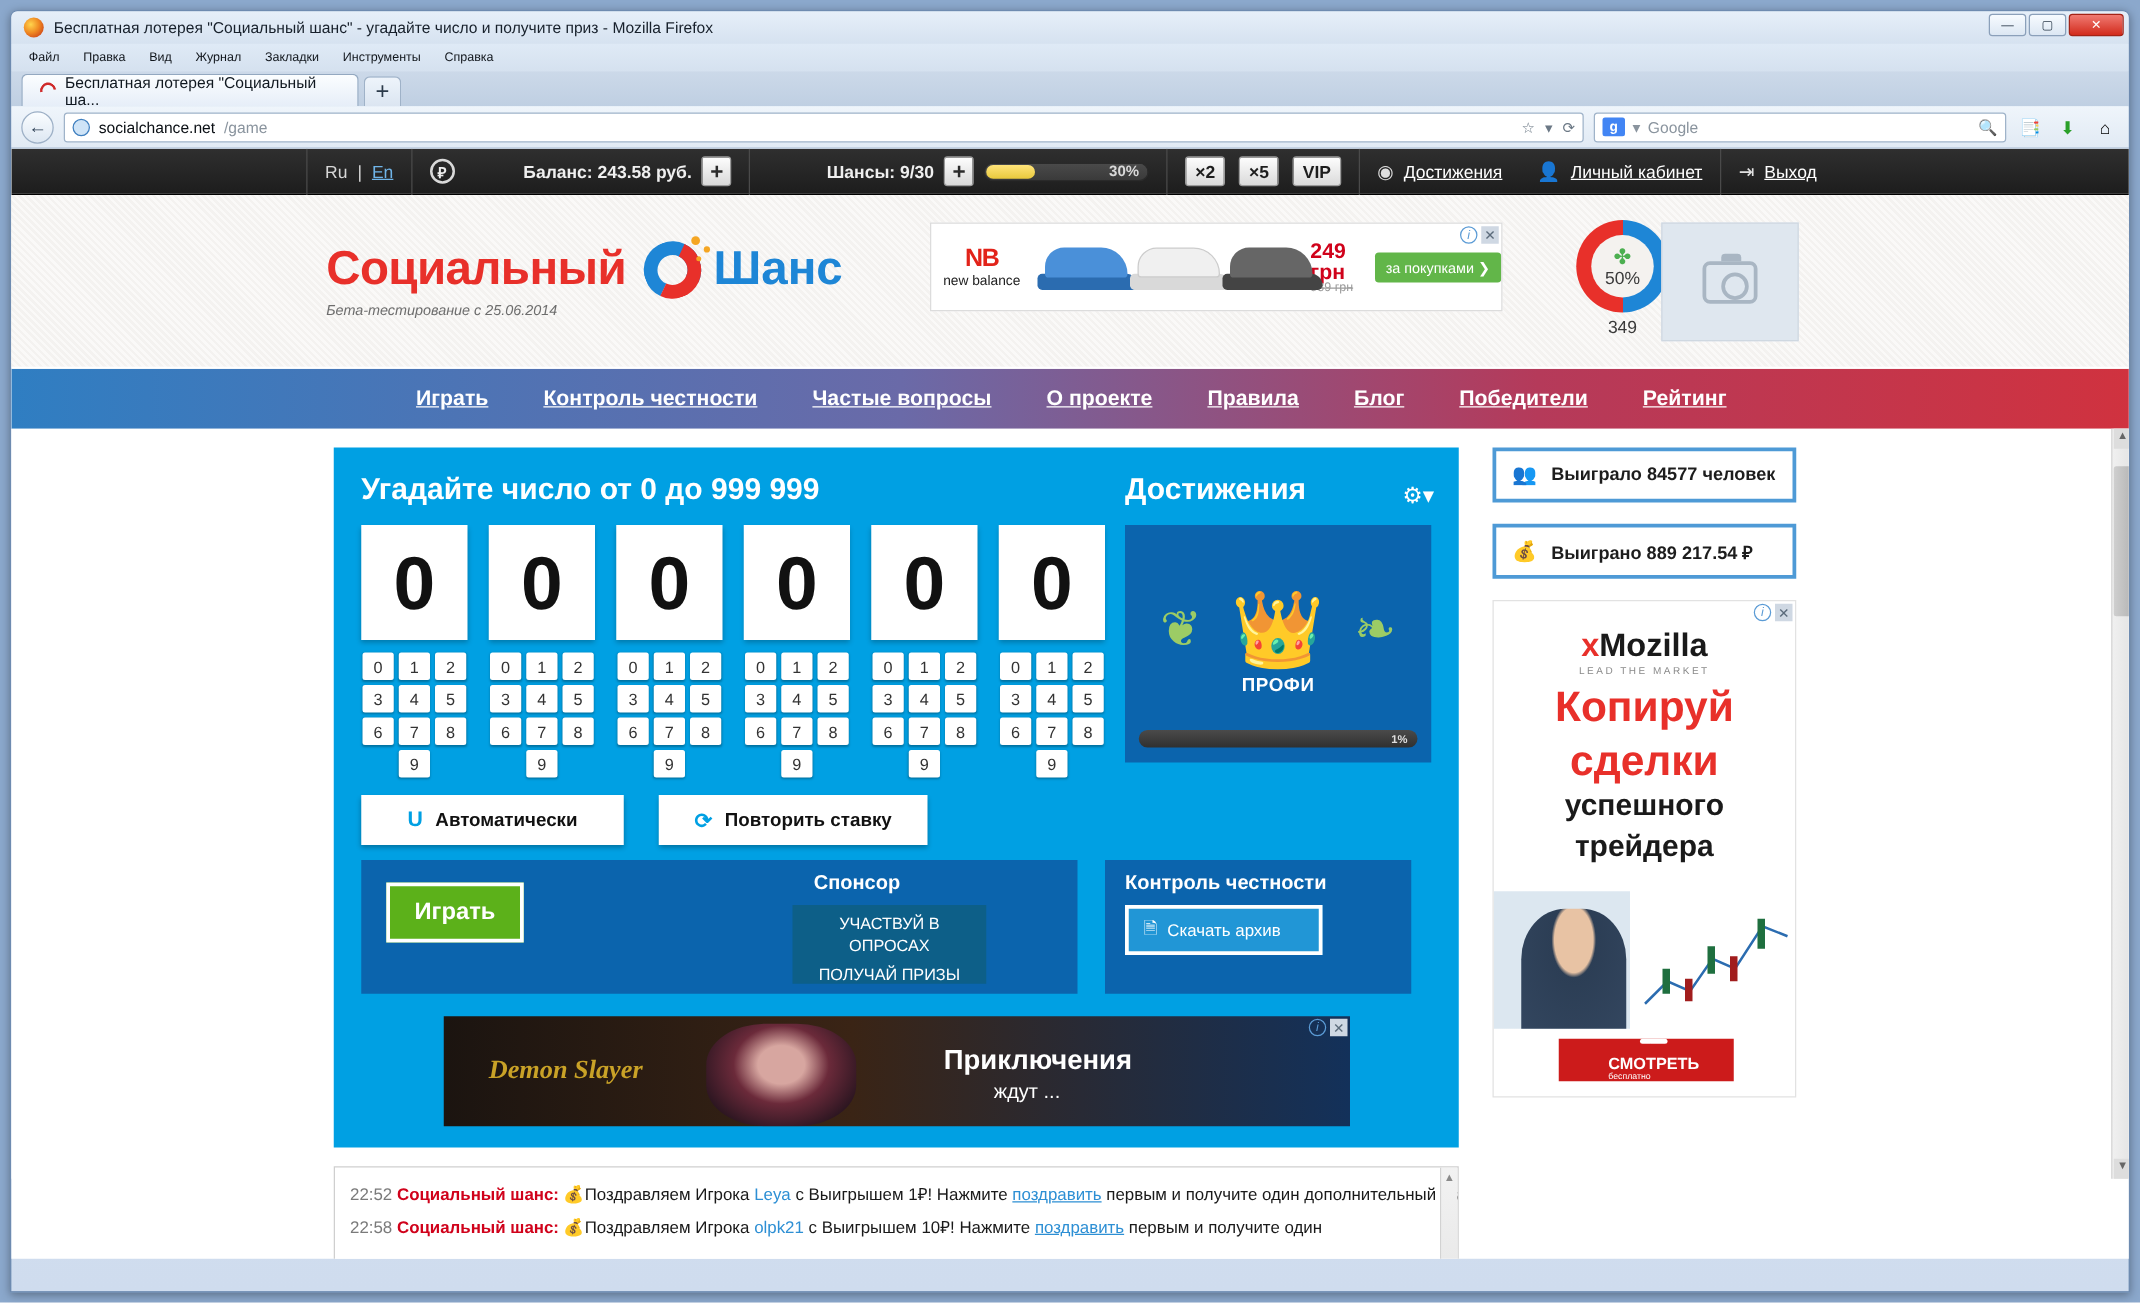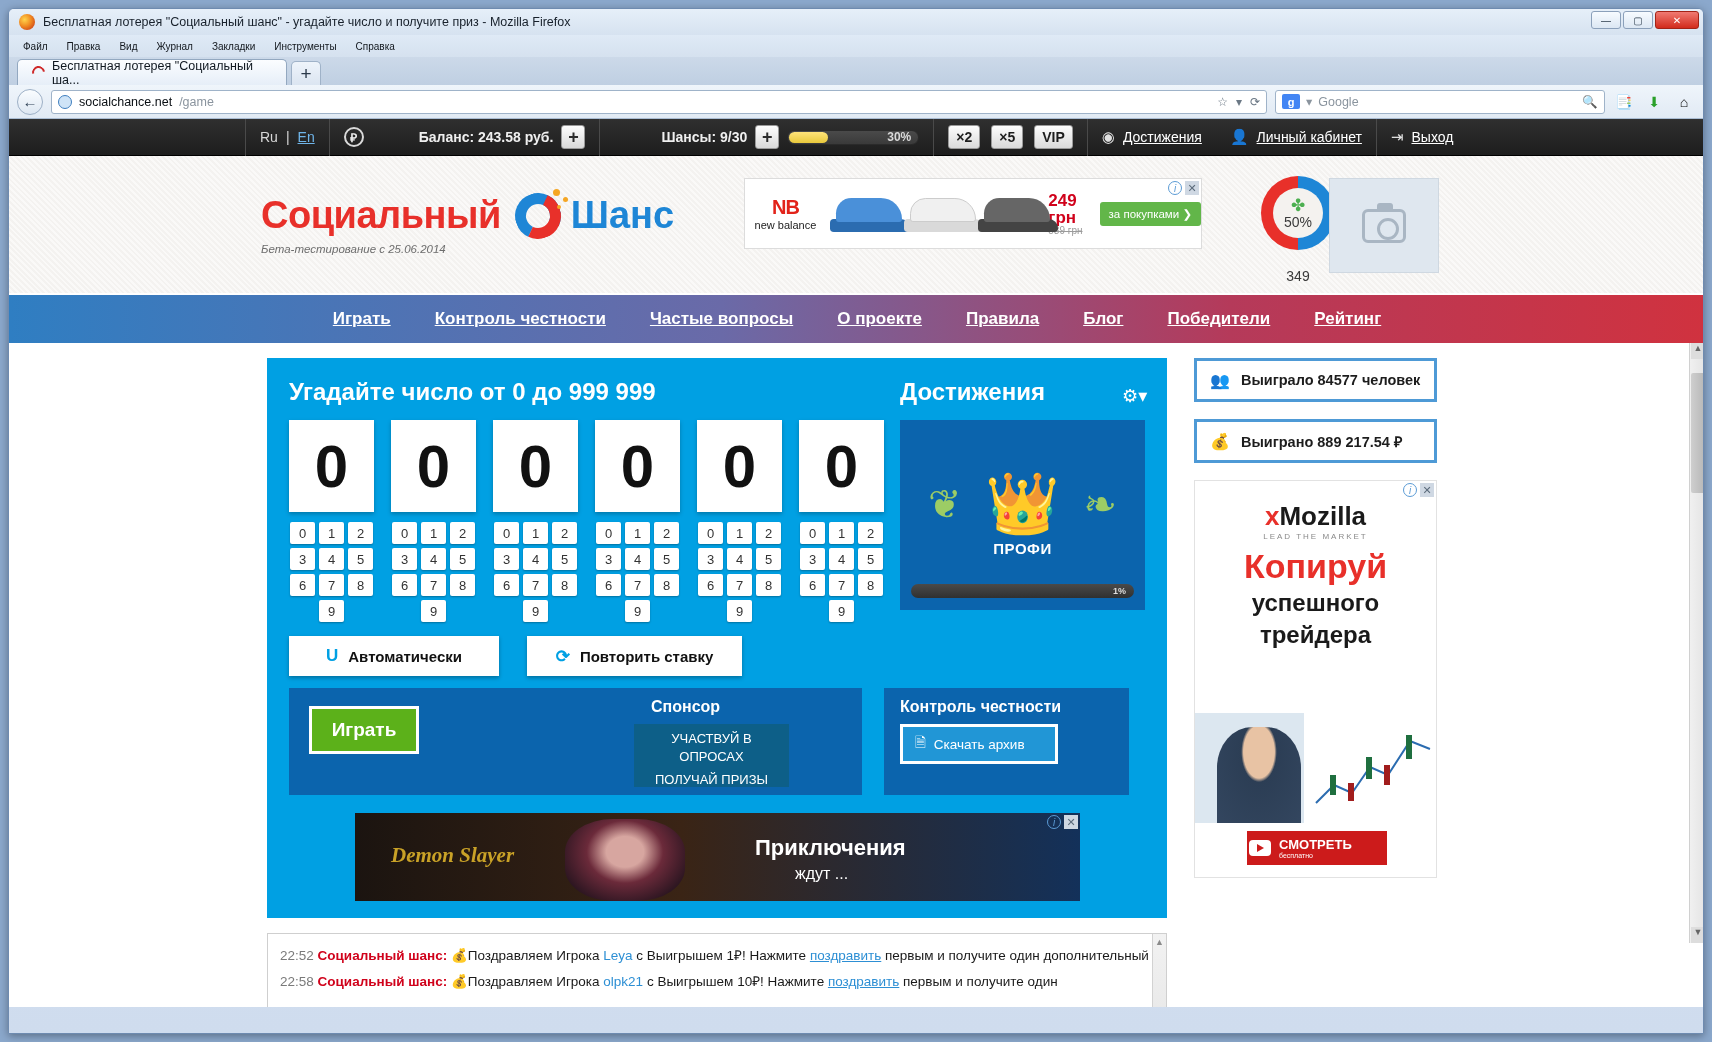--- a/index.html
+++ b/index.html
@@ -153,21 +153,21 @@
          display:flex;align-items:center;justify-content:center;}
 
   .donut-block { position:absolute; left: 1243px; top: 20px; width: 92px; text-align:center;}
   .donut { width: 74px; height: 74px; margin: 0 auto; border-radius: 50%;
            background: conic-gradient(#1e86d6 0deg 180deg, #e8302a 180deg 360deg);
            display:flex; align-items:center; justify-content:center; }
   .donut-in { width: 50px; height: 50px; border-radius: 50%; background: #f4f2ef;
               display:flex; flex-direction: column; align-items:center; justify-content:center; }
   .clover { color: #4caf50; font-size: 17px; line-height: 1; }
   .donut-pct { font-size: 14px; color: #3a3a3a; }
-  .donut-num { font-size: 14px; color: #3a3a3a; margin-top: 18px; }
+  .donut-num { font-size: 14px; color: #3a3a3a; margin-top: 3px; }
 
   .avatar-box { position:absolute; left: 1320px; top: 22px; width: 110px; height: 95px;
                 background: #dfe7ef; border: 1px solid #cfd8e1;
                 display:flex; align-items:center; justify-content:center; }
   .cam { width: 44px; height: 34px; border: 3px solid #a9b6c3; border-radius: 6px; position: relative; }
   .cam::before { content:''; position:absolute; left: 12px; top: 6px; width: 16px; height: 16px;
                  border: 3px solid #a9b6c3; border-radius: 50%; }
   .cam::after { content:''; position:absolute; left: 12px; top: -9px; width: 16px; height: 6px;
                 background: #a9b6c3; border-radius: 3px 3px 0 0; }
 
@@ -249,21 +249,21 @@
   .xd-brand i { color:#e8302a; font-style: normal; }
   .xd-sub { text-align:center; font-size: 8px; letter-spacing: 2px; color: #8a8a8a; }
   .xd-h1 { text-align:center; font-size: 34px; font-weight: bold; color:#e8302a; line-height: 1.02; margin-top: 8px;}
   .xd-h2 { text-align:center; font-size: 24px; font-weight: bold; color:#1a1a1a; line-height: 1.1; margin-top: 6px;}
   .xd-photo { position:absolute; left: 0; top: 232px; width: 243px; height: 110px;
               background: linear-gradient(90deg,#dce7f0 0 45%, #ffffff 45% 100%); }
   .xd-man { position:absolute; left: 22px; top: 14px; width: 84px; height: 96px;
             background: radial-gradient(ellipse at 50% 26%, #e8c3a4 0 26%, #2c3e55 30%, #33465f 100%); border-radius: 42% 42% 0 0;}
   .xd-chart { position:absolute; right: 6px; top: 10px; width: 118px; height: 92px; }
   .yt { position:absolute; left: 52px; bottom: 12px; width: 140px; height: 34px; background: #cc1b1b;
-        display:flex; align-items:center; gap:8px; padding-left: 2px; color:#fff;}
+        display:flex; align-items:center; gap:8px; padding-left: 12px; color:#fff;flex-direction:column;}
   .yt .play { width: 22px; height: 16px; background:#fff; border-radius: 4px; position: relative;}
   .yt .play::after{content:''; position:absolute; left:8px; top:4px; border-left: 7px solid #cc1b1b;
                    border-top: 4px solid transparent; border-bottom: 4px solid transparent;}
   .yt .txt { font-size: 13px; font-weight: bold;}
   .yt .txt small { display:block; font-size: 7px; font-weight: normal;}
 
   
   .chat { position:absolute; left: 258px; top: 590px; width: 900px; height: 110px;
           background: #fff; border: 1px solid #cfcfcf; overflow: hidden; font-size: 13.5px; color: #1a1a1a;}
   .chat-line { padding: 3px 10px 3px 12px; line-height: 1.45; white-space: nowrap; }
@@ -624,20 +624,21 @@
         <div class="xd">
           <div class="adcorner">
             <span class="adi">i</span>
             <span class="adx">✕</span>
           </div>
           <div class="xd-brand">
             <i>x</i><span>Mozilla</span>
           </div>
           <div class="xd-sub">LEAD THE MARKET</div>
           <div class="xd-h1">Копируй</div>
+          <div class="xd-h1">сделки</div>
           <div class="xd-h2">успешного</div>
           <div class="xd-h2">трейдера</div>
           <div class="xd-photo">
             <div class="xd-man"></div>
             <svg class="xd-chart" viewBox="0 0 118 92">
               <polyline points="2,80 20,62 38,70 56,44 74,52 96,18 116,26" fill="none" stroke="#2b6cb0" stroke-width="2"></polyline>
               <rect x="16" y="52" width="6" height="20" fill="#1f6f3f"></rect>
               <rect x="34" y="60" width="6" height="18" fill="#a11d1d"></rect>
               <rect x="52" y="34" width="6" height="22" fill="#1f6f3f"></rect>
               <rect x="70" y="42" width="6" height="20" fill="#a11d1d"></rect>

